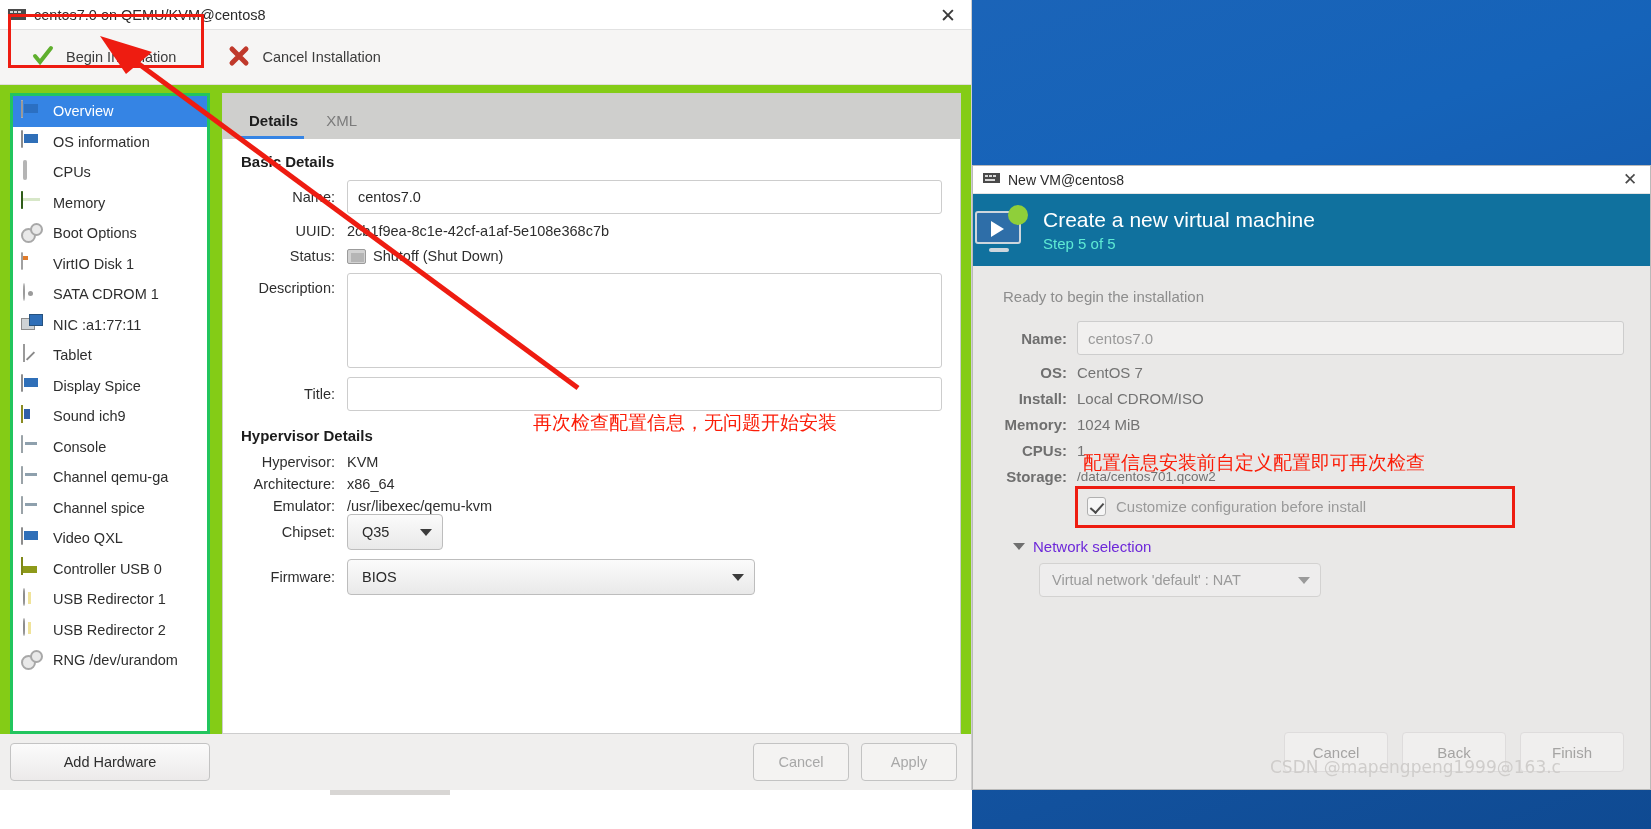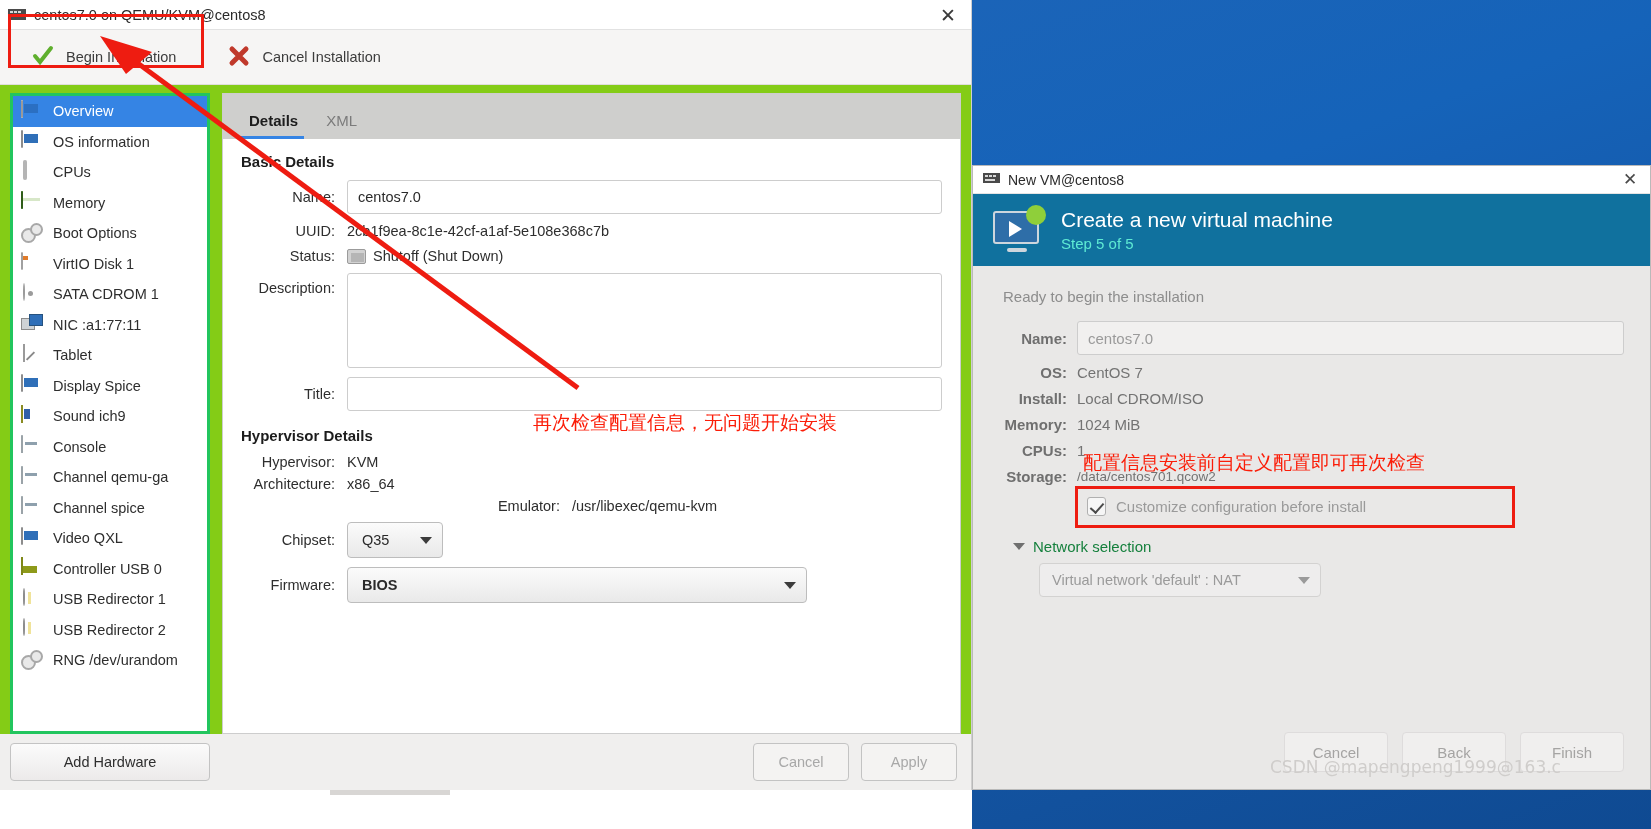--- a/index.html
+++ b/index.html
@@ -153,21 +153,21 @@
   }
   .status-ico:after{content:"";position:absolute;left:3px;top:3px;width:13px;height:9px;background:#b5b5b5;}
 
   .combo {
     height: 36px; border: 1px solid #bdbdbd; border-radius: 4px;
     background: linear-gradient(#fbfbfb, #e9e9e9);
     display: flex; align-items: center; justify-content: space-between;
     font-size: 14.5px; color: #2a2a2a; padding: 0 10px 0 14px; cursor: pointer;
   }
   .combo-sm { width: 96px; }
-  .combo-lg { width: 460px; font-weight: bold; }
+  .combo-lg { width: 408px; }
   .caret { width: 0; height: 0; border-left: 6px solid transparent; border-right: 6px solid transparent;
            border-top: 7px solid #3c3c3c; margin-left: 10px; }
 
   
   .ann-red {
     position: absolute; color: #fb1d08; font-size: 19px; white-space: nowrap;
     font-family: "DejaVu Sans", sans-serif;
   }
 
   
@@ -195,21 +195,21 @@
     padding: 0 10px; position: relative; border-bottom: 1px solid #e4e4e4;
   }
   .newvm-title-text { font-size: 14px; color: #2b2b2b; }
   .newvm-close {
     position: absolute; right: 10px; top: 3px; width: 20px; height: 21px;
     text-align: center; line-height: 21px; font-size: 17px; color: #4a4a4a; cursor: pointer;
     font-family: "DejaVu Sans", sans-serif;
   }
   .newvm-header {
     height: 72px; background: #10719e; display: flex; align-items: center;
-    padding-left: 18px; gap: 16px; color: #fff;
+    gap: 16px; color: #fff;
   }
   .hdr-icon { width: 54px; height: 46px; position: relative; flex: 0 0 54px; }
   .hdr-icon .scr {
     position: absolute; left: 2px; top: 4px; width: 46px; height: 33px;
     background: #2e6ea8; border: 2px solid #cdd6dd; border-radius: 3px;
   }
   .hdr-icon .scr:after {
     content: ""; position: absolute; left: 14px; top: 8px;
     border-left: 13px solid #ffffff; border-top: 8px solid transparent; border-bottom: 8px solid transparent;
   }
@@ -243,21 +243,21 @@
     width: 19px; height: 19px; border: 1px solid #b0b0b0; border-radius: 3px;
     background: #f6f6f6; position: relative; cursor: pointer;
   }
   .chkbox:after {
     content: ""; position: absolute; left: 5px; top: 2px; width: 6px; height: 11px;
     border: solid #4a4a4a; border-width: 0 2.5px 2.5px 0; transform: rotate(42deg);
   }
   .chk-label { font-size: 15px; color: #9a9a9a; }
   .net-head { display: flex; align-items: center; gap: 8px; margin: 22px 0 8px 14px; cursor: pointer; }
   .tri { width: 0; height: 0; border-left: 6px solid transparent; border-right: 6px solid transparent; border-top: 7px solid #6f6f6f; }
-  .net-head-label { font-size: 15px; color: #15803d; }
+  .net-head-label { font-size: 15px; color: #6d28d9; }
   .net-combo {
     margin-left: 40px; width: 282px; height: 34px; border: 1px solid #d3d2d1; border-radius: 4px;
     background: #eeeded; display: flex; align-items: center; justify-content: space-between;
     padding: 0 10px 0 12px; font-size: 14.5px; color: #9a9a9a; cursor: pointer;
   }
   .caret-lt { width: 0; height: 0; border-left: 6px solid transparent; border-right: 6px solid transparent; border-top: 7px solid #9a9a9a; }
 
   .newvm-footer {
     height: 74px; flex: 0 0 74px; display: flex; align-items: center;
     justify-content: flex-end; gap: 14px; padding-right: 26px;
@@ -453,21 +453,21 @@
           <div class="sec-title" style="margin-top:16px;">Hypervisor Details</div>
 
           <div class="frow" style="margin-bottom:6px;">
             <div class="flabel">Hypervisor:</div>
             <div class="fvalue">KVM</div>
           </div>
           <div class="frow" style="margin-bottom:6px;">
             <div class="flabel">Architecture:</div>
             <div class="fvalue">x86_64</div>
           </div>
-          <div class="frow" style="margin-bottom:8px;justify-content:center;">
+          <div class="frow" style="margin-bottom:0;">
             <div class="flabel">Emulator:</div>
             <div class="fvalue">/usr/libexec/qemu-kvm</div>
           </div>
           <div class="frow">
             <div class="flabel">Chipset:</div>
             <div class="combo combo-sm">
               <span>Q35</span>
               <span class="caret"></span>
             </div>
           </div>

